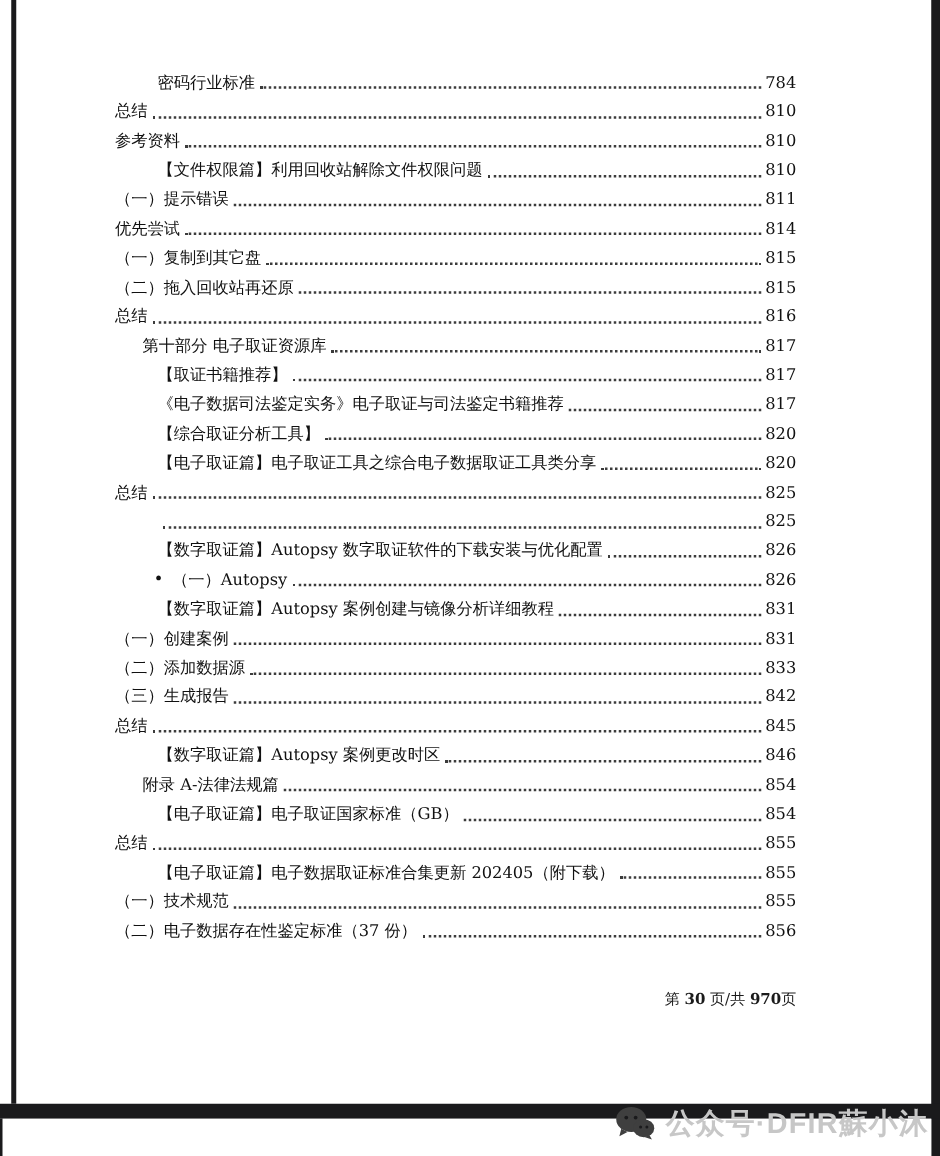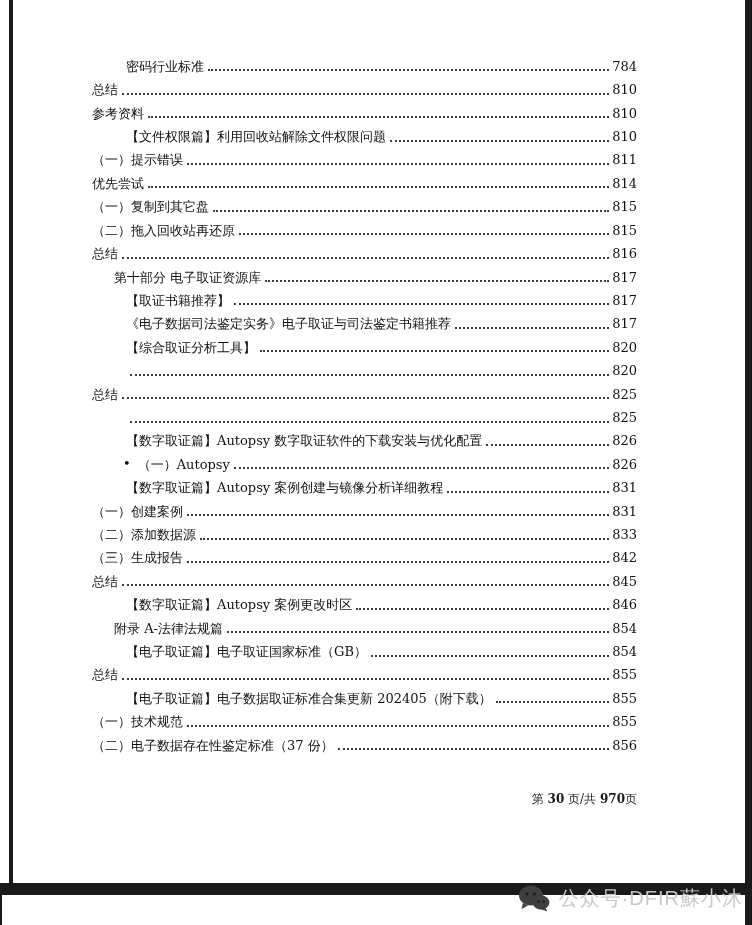--- a/index.html
+++ b/index.html
@@ -73,22 +73,22 @@
     position: absolute;
     top: 884px;
     right: 9px;
     display: flex;
     align-items: center;
     gap: 9px;
     z-index: 6;
   }
   .watermark .wm-text {
     font-family: "Liberation Sans", "DejaVu Sans", sans-serif;
-    font-size: 20px;
-    font-weight: normal;
+    font-size: 23px;
+    font-weight: bold;
     letter-spacing: 1px;
     color: #c7c7c7;
     line-height: 1;
   }
   .wm-icon { width: 32px; height: 28px; flex: 0 0 auto; }
 </style>
 </head>
 <body>
 
 <div class="viewport">
@@ -180,20 +180,21 @@
 
   <div class="row lvl2">
 
     <span class="lbl">【综合取证分析工具】</span>
     <span class="leader"></span>
     <span class="pg">820</span>
   </div>
 
   <div class="row lvl2">
 
+    <span class="lbl">【电子取证篇】电子取证工具之综合电子数据取证工具类分享</span>
     <span class="leader"></span>
     <span class="pg">820</span>
   </div>
 
   <div class="row lvl3">
 
     <span class="lbl">总结</span>
     <span class="leader"></span>
     <span class="pg">825</span>
   </div>

